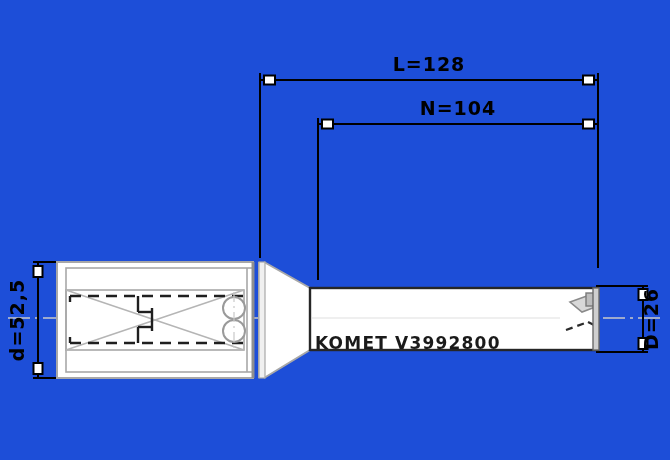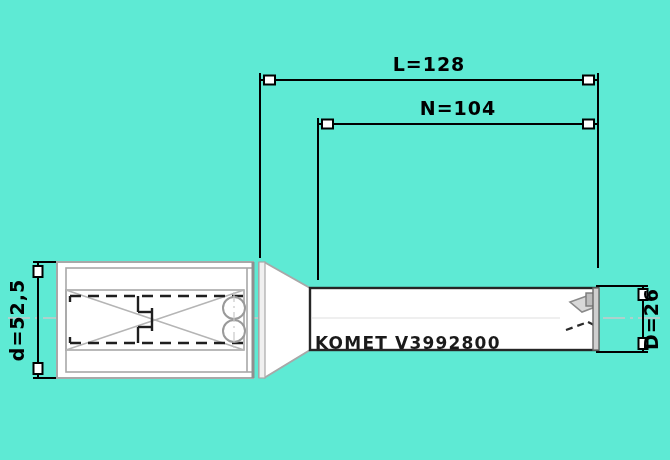--- a/index.html
+++ b/index.html
@@ -7,21 +7,21 @@
     padding: 0;
     background: #ffffff;
   }
   body {
     font-family: "DejaVu Sans", sans-serif;
   }
   #drawing-root {
     position: relative;
     width: 670px;
     height: 460px;
-    background: #5eead4;
+    background: #1d4ed8;
     overflow: hidden;
     text-align: right;
   }
   svg.cad {
     position: absolute;
     left: 0;
     top: 0;
     width: 670px;
     height: 460px;
     display: block;

